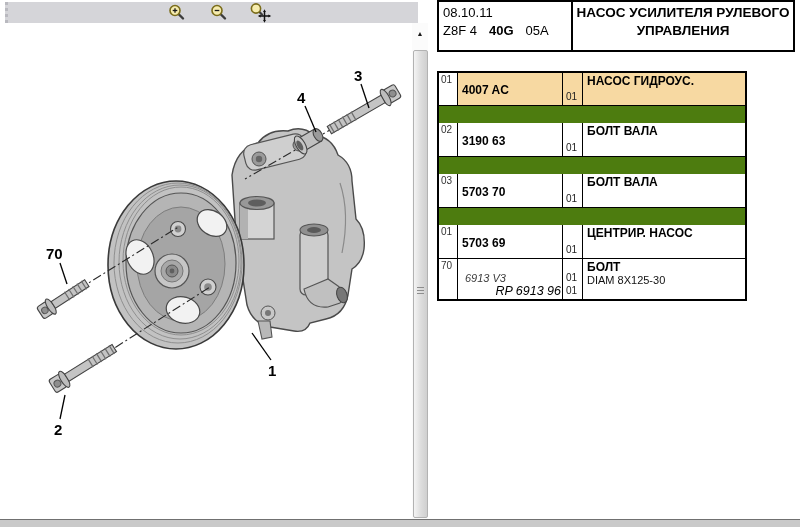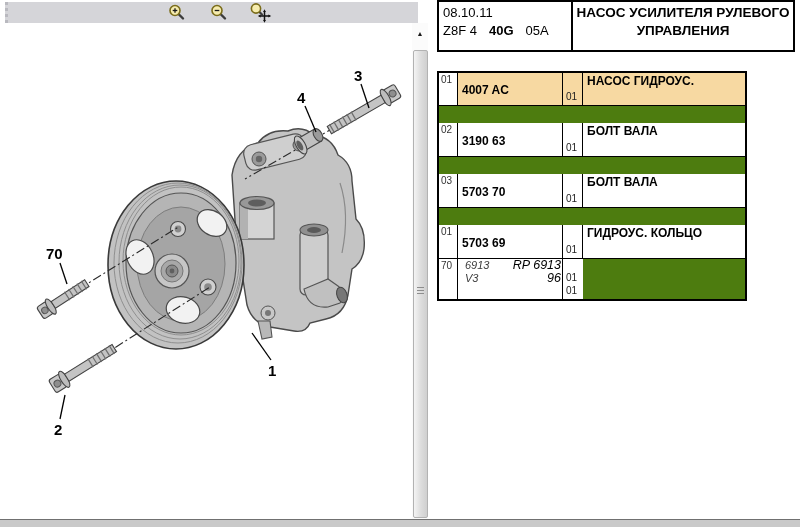--- a/index.html
+++ b/index.html
@@ -32,21 +32,21 @@
   .prow.tall{height:40px;}
   .prow:last-child{border-bottom:none;}
   .cell{border-right:1px solid #000;box-sizing:border-box;overflow:hidden;background:#fff;}
   .cell:last-child{border-right:none;}
   .idx{font-size:10px;color:#333;padding:1px 0 0 2px;}
   .ref{display:flex;align-items:flex-end;font-weight:bold;font-size:12px;padding:0 0 8px 4px;color:#000;}
   .qty{display:flex;align-items:flex-end;font-size:10px;padding:0 0 3px 3px;color:#222;}
   .nmcell{padding:1px 0 4px 4px;}
   .nm-t{font-weight:bold;font-size:12px;line-height:1.2;color:#000;}
   .desc{font-size:11px;line-height:1.2;color:#111;}
-  .refcol{display:flex;justify-content:flex-end;padding-bottom:1px;}
+  .refcol{display:flex;flex-direction:column;justify-content:flex-end;padding-bottom:1px;}
   .r1{font-style:italic;font-size:11px;color:#3a3a3a;padding-left:7px;line-height:13px;}
   .r2{font-style:italic;font-weight:normal;font-size:12.5px;text-align:right;padding-right:1px;line-height:13px;color:#000;}
   .qtycol{display:flex;flex-direction:column;justify-content:flex-end;font-size:10px;padding:0 0 2px 3px;color:#222;}
   .qtycol div{line-height:13px;}
 
   
   .diagram{position:absolute;left:0;top:23px;width:437px;height:496px;}
   .co{font:bold 15px "Liberation Sans",sans-serif;fill:#000;}
 </style>
 </head>
@@ -248,34 +248,38 @@
         <div class="nm-t">БОЛТ ВАЛА</div>
         <div class="desc"></div>
       </div>
     </div>
 
     <div class="prow h33">
       <div class="cell idx">01</div>
       <div class="cell ref">5703 69</div>
       <div class="cell qty">01</div>
       <div class="cell nmcell">
-        <div class="nm-t">ГИДРОУС. КОЛЬЦО</div>
+        <div class="nm-t">ЦЕНТРИР. НАСОС</div>
         <div class="desc"></div>
       </div>
     </div>
 
     <div class="prow tall">
       <div class="cell idx">70</div>
       <div class="cell refcol">
         <div class="r1">6913 V3</div>
         <div class="r2">RP 6913 96</div>
       </div>
       <div class="cell qtycol">
         <div>01</div>
         <div>01</div>
       </div>
+      <div class="cell nmcell">
+        <div class="nm-t">БОЛТ</div>
+        <div class="desc">DIAM 8X125-30</div>
+      </div>
     </div>
 
   </div>
 
   <div class="bottombar" style="background: rgb(201, 201, 201);"></div>
 
 </div>
 
 </body></html>

